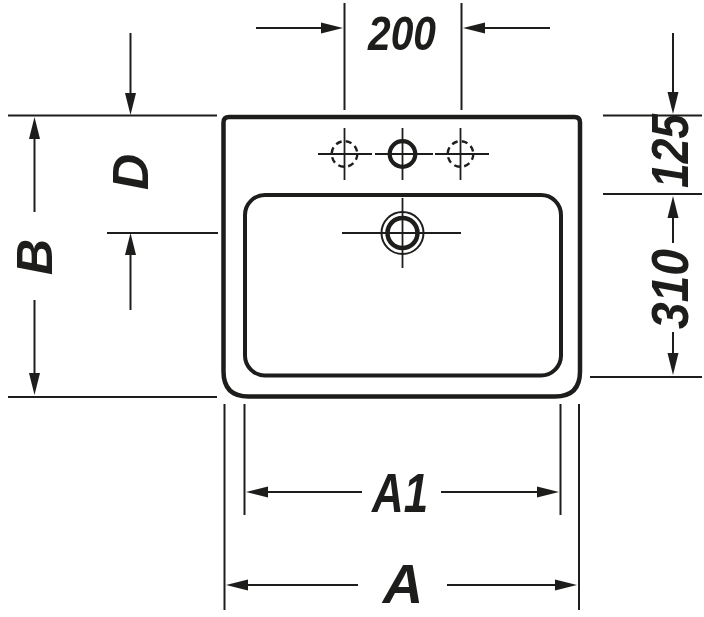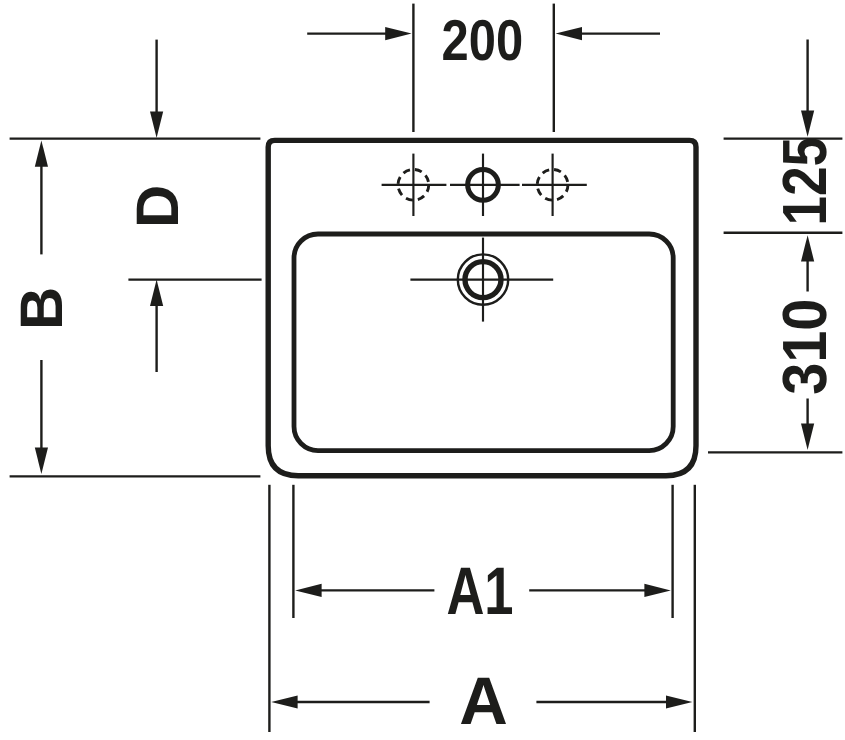--- a/index.html
+++ b/index.html
@@ -3,20 +3,21 @@
 <meta charset="utf-8">
 <style>
   html, body { margin: 0; padding: 0; background: #ffffff; }
   .canvas {
     position: relative;
     width: 704px;
     height: 617px;
     background: #ffffff;
     overflow: hidden;
     font-family: "Liberation Sans", sans-serif;
+    font-style: italic;
   }
   svg { display: block; }
   svg text {
     font-family: "Liberation Sans", sans-serif;
     font-weight: 700;
     fill: #1d1d1b;
   }
   .thick { stroke: #1d1d1b; stroke-width: 4.5; fill: none; }
   .rim   { stroke: #1d1d1b; stroke-width: 4;   fill: none; }
   .dim   { stroke: #1d1d1b; stroke-width: 2;   fill: none; }

